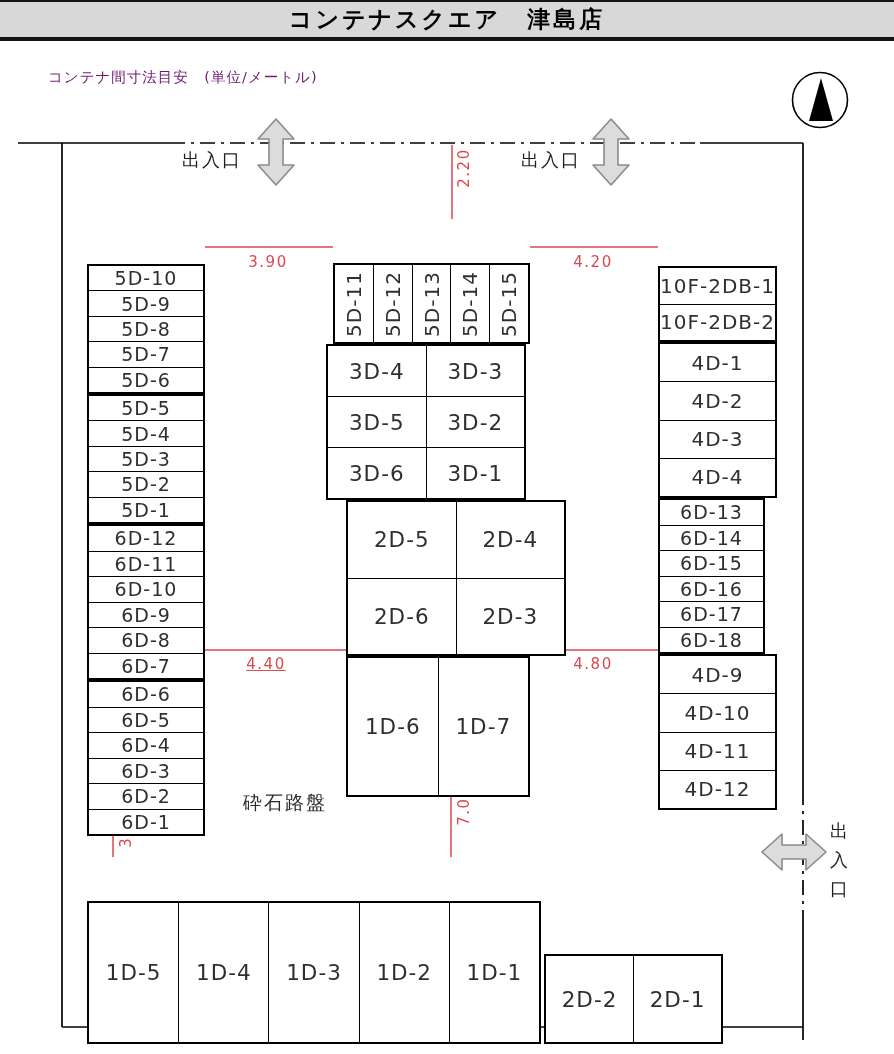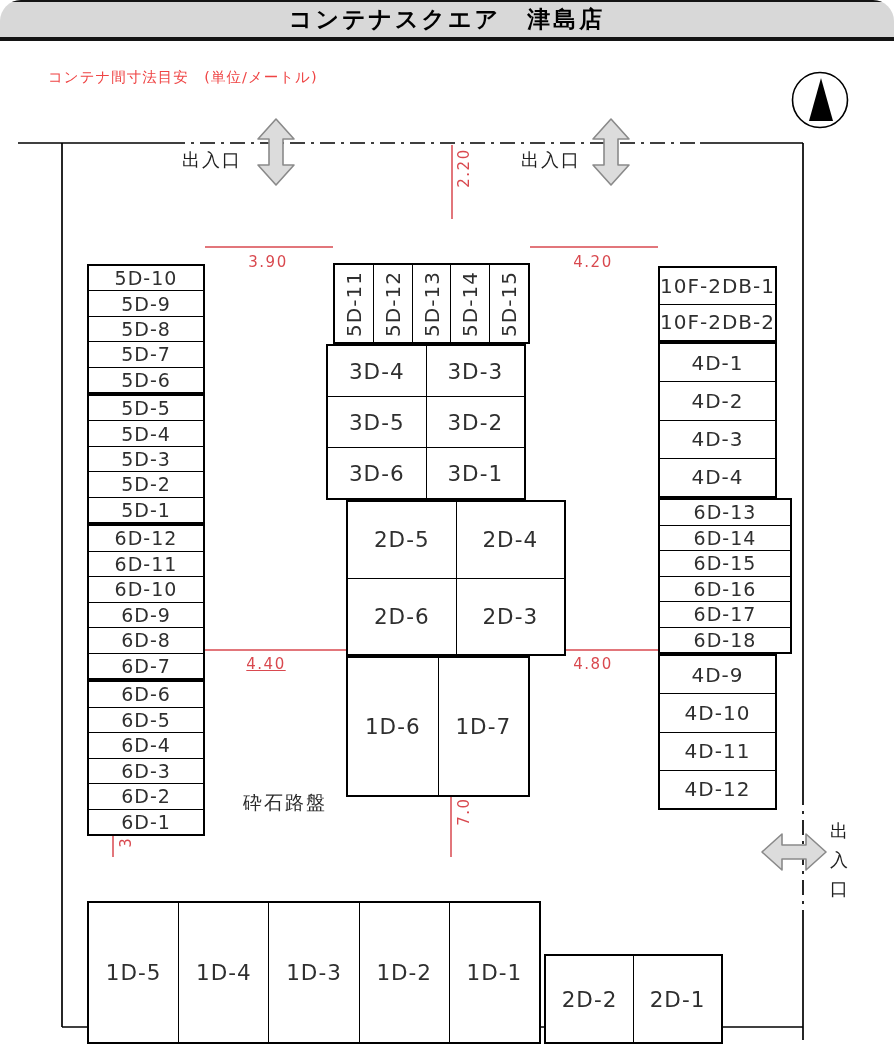--- a/index.html
+++ b/index.html
@@ -1,26 +1,26 @@
 <!DOCTYPE html>
 <html><head>
 <meta charset="utf-8">
 <style>
   html,body{margin:0;padding:0;background:#fff;}
   #stage{
     position:relative;width:894px;height:1054px;background:#fff;overflow:hidden;
-    font-family:"DejaVu Sans","Liberation Sans",sans-serif;color:#2f2f2f;border-radius:21px;
+    font-family:"DejaVu Sans","Liberation Sans",sans-serif;color:#2f2f2f;
   }
   .titlebar{
     position:absolute;left:0;top:0;width:894px;height:35px;background:#d8d8d8;
     border-top:2px solid #141414;border-bottom:4px solid #141414;
     display:flex;align-items:center;justify-content:center;
     font-size:23px;font-weight:bold;letter-spacing:3px;color:#000;box-sizing:content-box;
   }
-  .subtitle{position:absolute;left:48px;top:68px;font-size:14.5px;color:#ef4444;letter-spacing:1px;}
+  .subtitle{position:absolute;left:48px;top:68px;font-size:14.5px;color:#701a75;letter-spacing:1px;}
   .groundnote{position:absolute;left:243px;top:790px;font-size:19px;color:#2a2a2a;letter-spacing:2px;}
   .entr{position:absolute;font-size:18px;color:#1e1e1e;letter-spacing:2px;}
   .entr-vert{width:20px;line-height:29px;word-break:break-all;letter-spacing:0;}
   .dim{
     position:absolute;font-size:15px;color:#d9494f;letter-spacing:1.5px;white-space:nowrap;
     transform:translate(-50%,-50%);
   }
   .dim.rot{transform:translate(-50%,-50%) rotate(-90deg);}
   svg.overlay{position:absolute;left:0;top:0;pointer-events:none;}
   .group{position:absolute;border:2px solid #000;background:#fff;box-sizing:border-box;display:flex;margin-top:44px;}
@@ -240,21 +240,21 @@
         <div class="cell fs-m">
           <span>4D-3</span>
         </div>
       </div>
       <div class="row bt">
         <div class="cell fs-m">
           <span>4D-4</span>
         </div>
       </div>
     </div>
-    <div class="group vstack" style="left: 658px; top: 454px; width: 134px; height: 156px;">
+    <div class="group vstack" style="left: 658px; top: 454px; width: 107px; height: 156px;">
       <div class="row">
         <div class="cell fs-s">
           <span>6D-13</span>
         </div>
       </div>
       <div class="row bt">
         <div class="cell fs-s">
           <span>6D-14</span>
         </div>
       </div>

